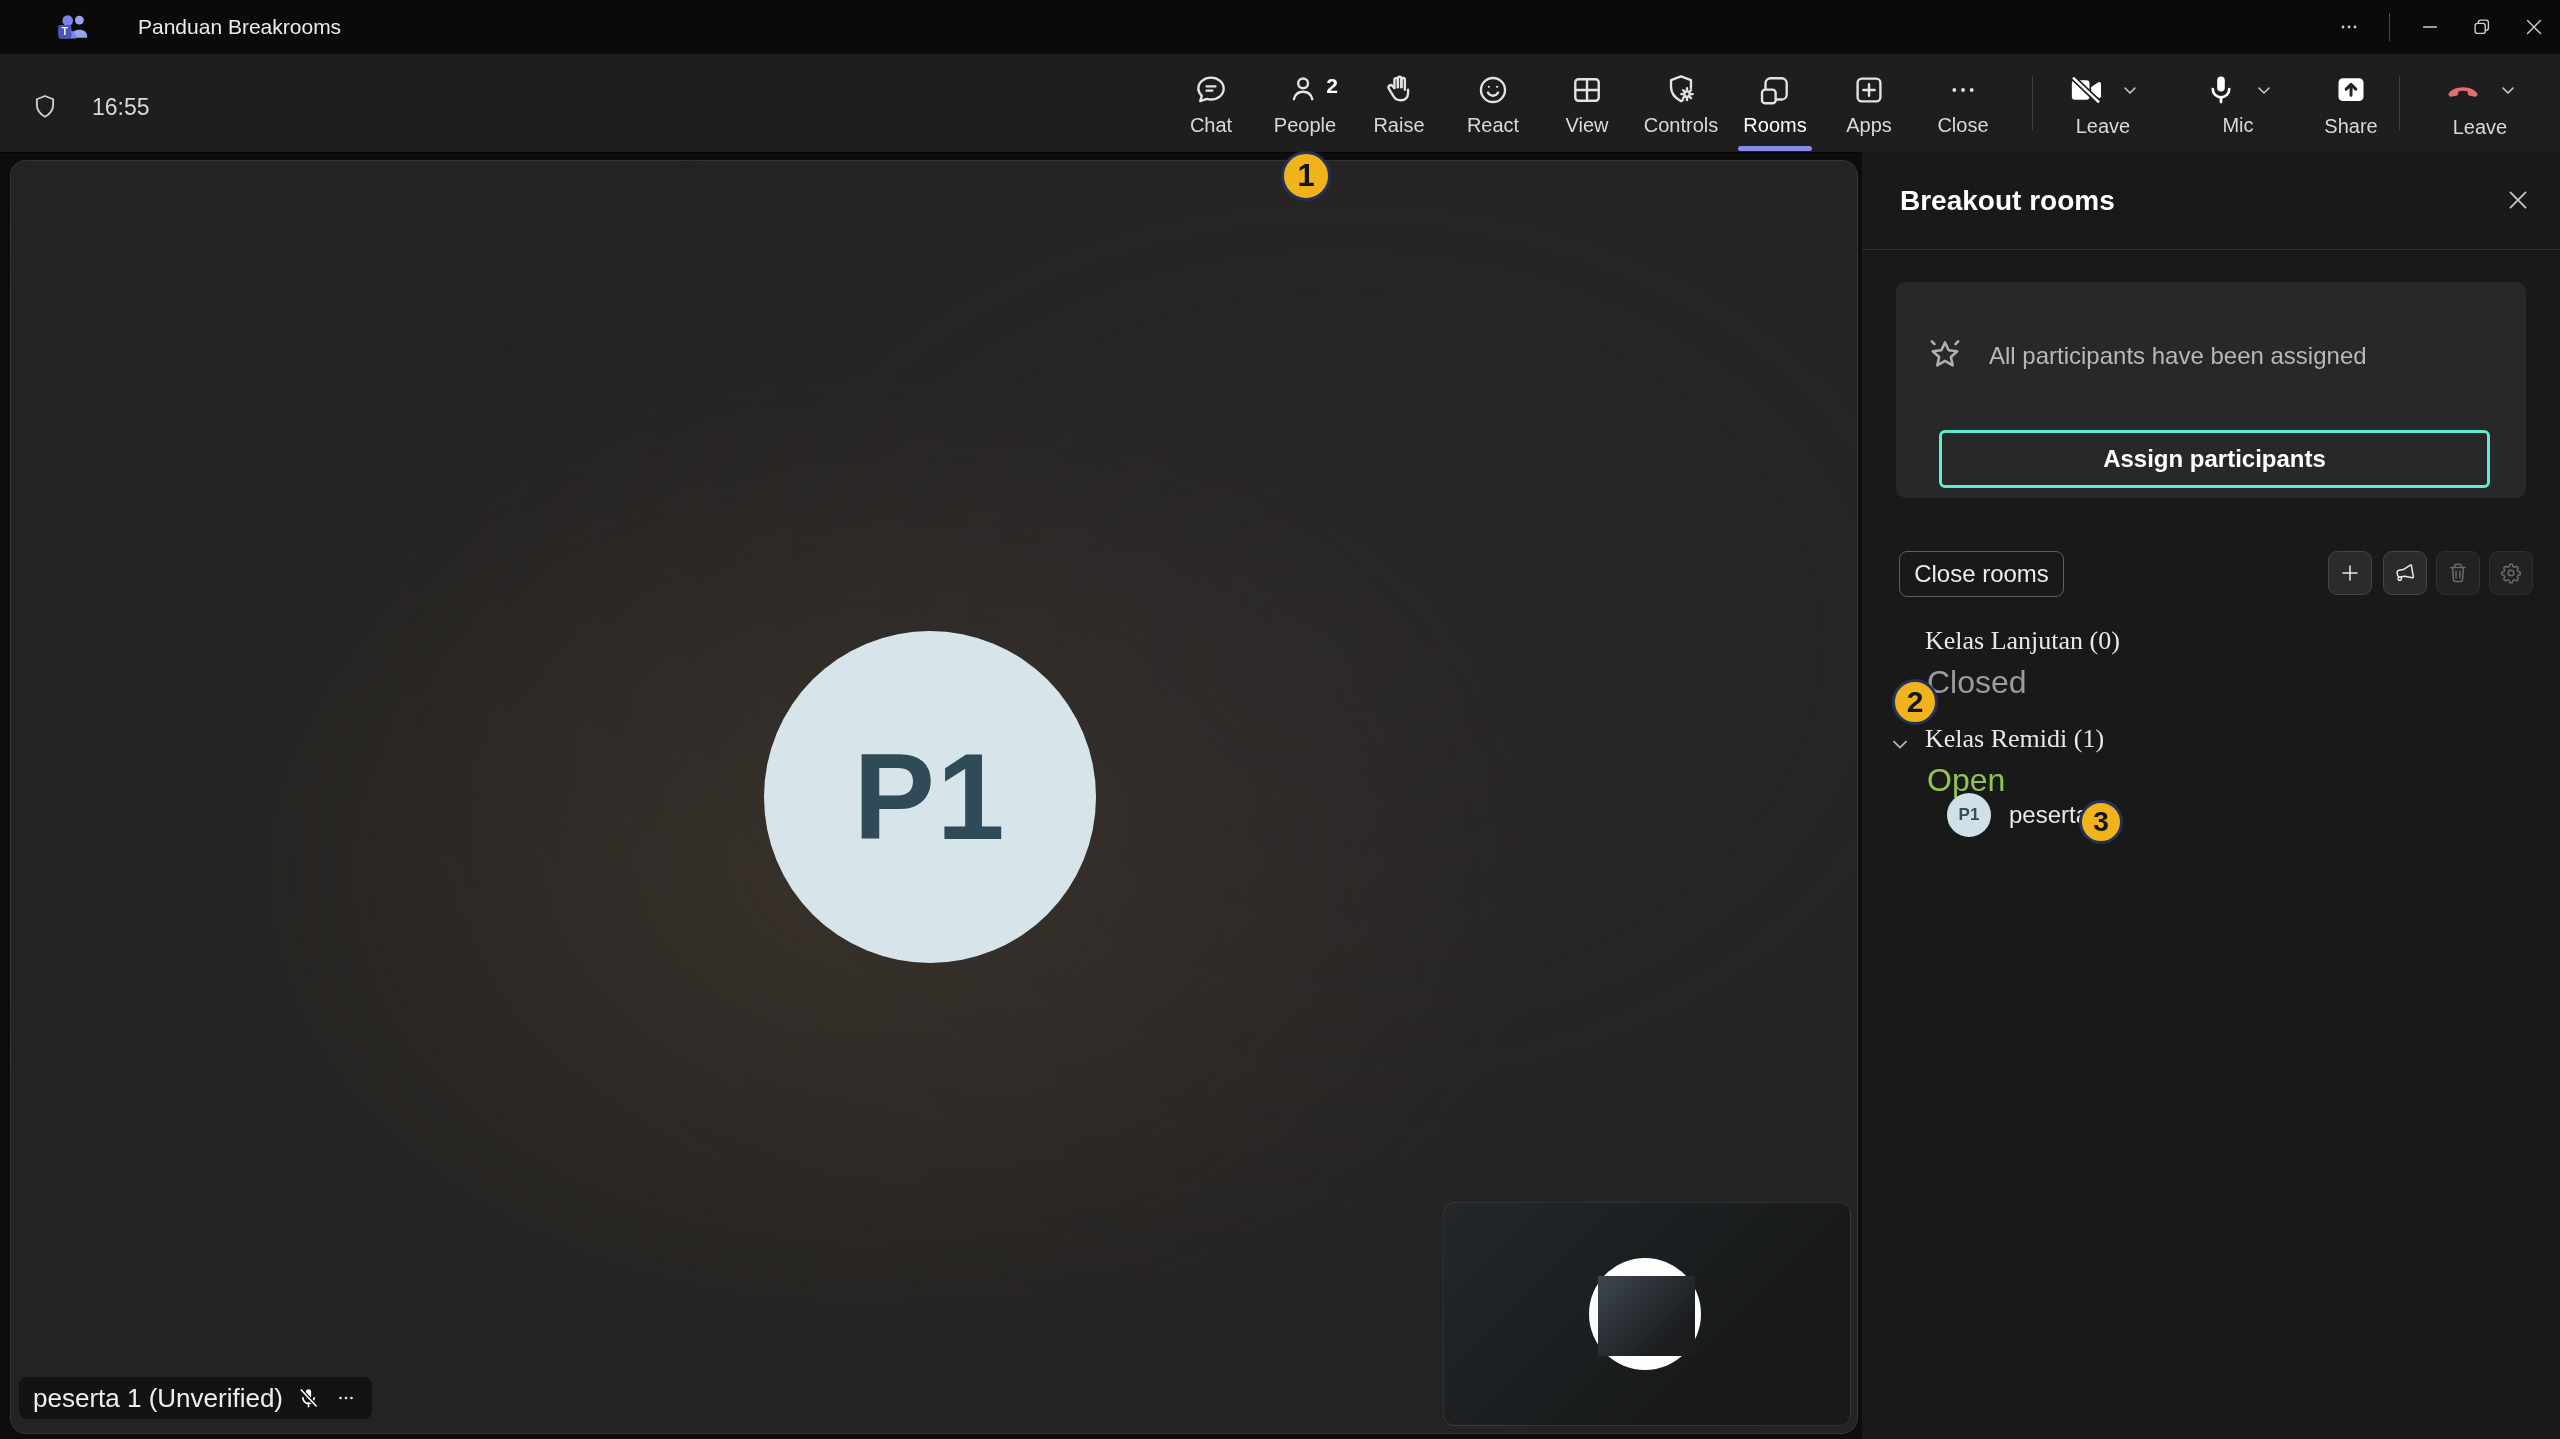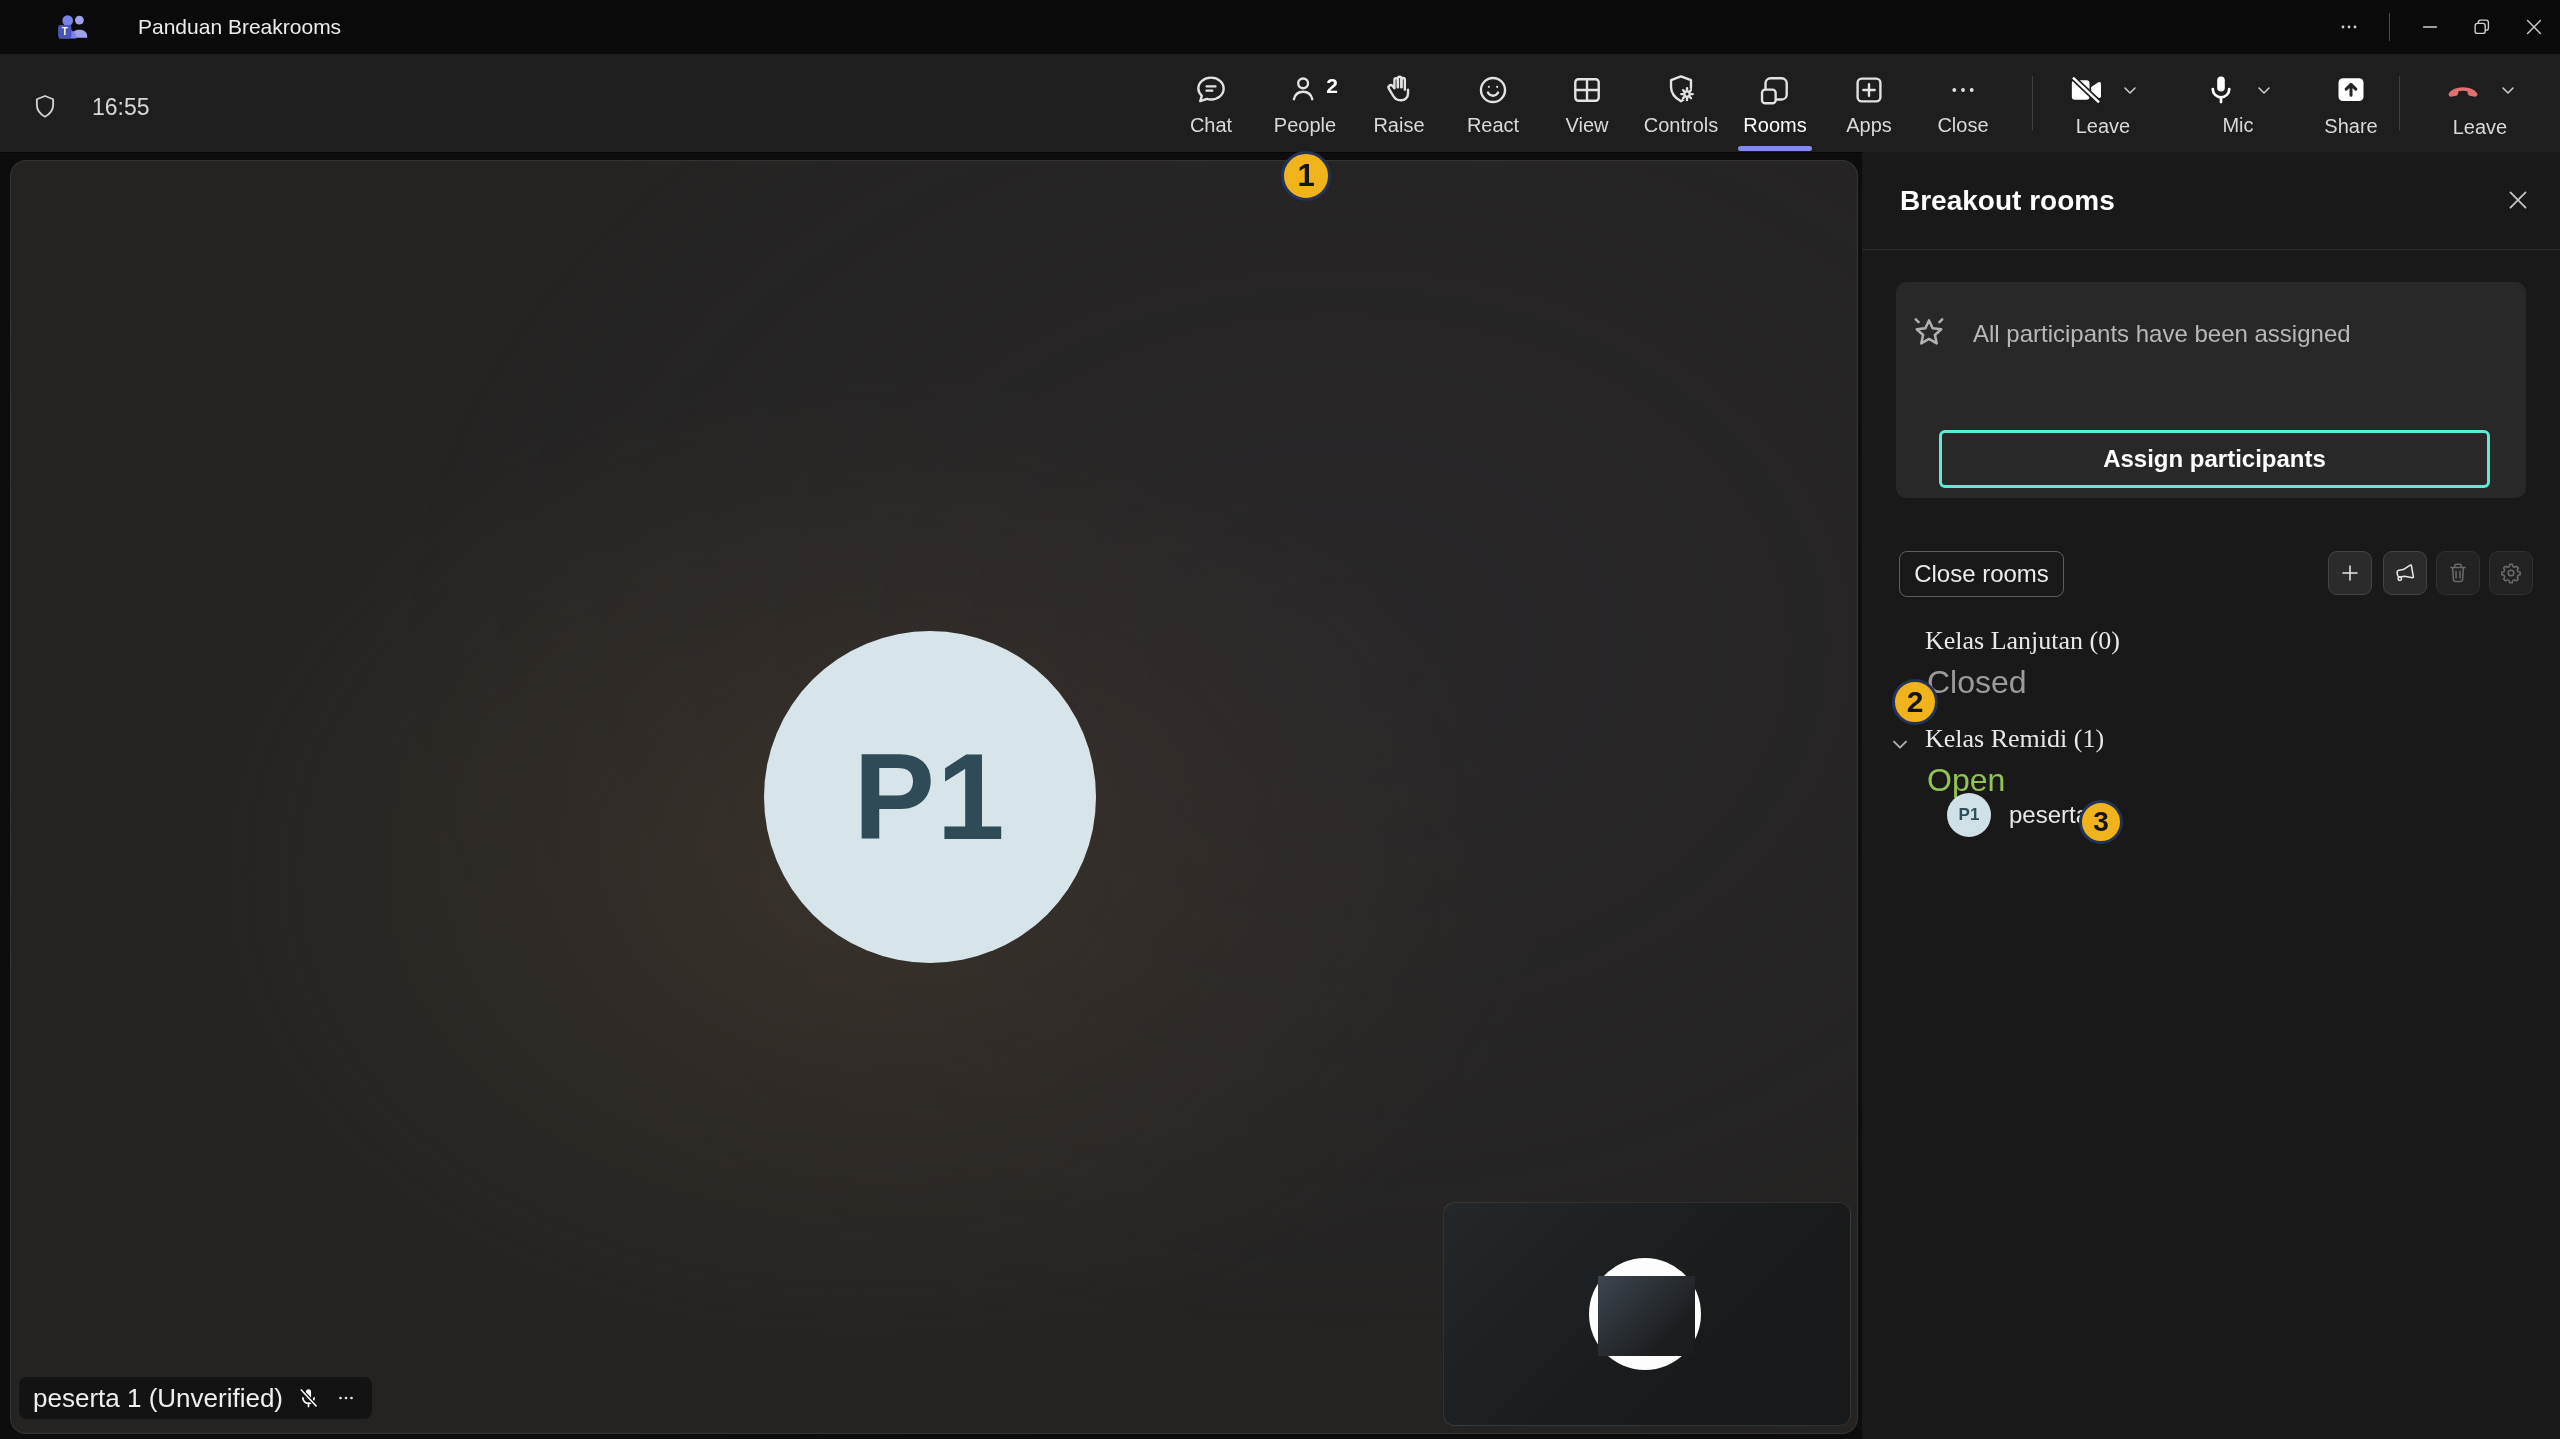--- a/index.html
+++ b/index.html
@@ -58,21 +58,21 @@
                background:linear-gradient(135deg,#3e4650 0%,#1b1d1f 75%);}
 
   
   .panel{position:absolute;left:1862px;top:152px;width:698px;height:1287px;background:#191919;}
   .panel-header{position:relative;height:97px;border-bottom:1px solid #2e2e2e;
                 display:flex;align-items:center;padding-left:38px;}
   .panel-title{color:#ffffff;font-size:28px;font-weight:700;}
   .panel-close{position:absolute;right:22px;top:28px;width:40px;height:40px;
                display:flex;align-items:center;justify-content:center;}
   .card{position:absolute;left:34px;top:130px;width:630px;height:216px;background:#282828;border-radius:10px;}
-  .card-row{position:absolute;left:0;top:30px;width:100%;display:flex;align-items:center;gap:22px;padding-left:11px;box-sizing:border-box;text-align:right;}
+  .card-row{position:absolute;left:0;top:52px;width:100%;display:flex;align-items:center;gap:22px;padding-left:27px;box-sizing:border-box;text-align:right;}
   .card-msg{color:#b8b8b8;font-size:24px;}
   .assign-btn{position:absolute;left:43px;top:148px;width:545px;height:52px;border-radius:6px;
               border:3px solid #5eead4;display:flex;align-items:center;justify-content:center;}
   .assign-btn span{color:#ffffff;font-size:24px;font-weight:700;}
   .closerooms-btn{position:absolute;left:37px;top:399px;width:163px;height:44px;border-radius:8px;
                   border:1px solid #5e5e5e;display:flex;align-items:center;justify-content:center;}
   .closerooms-btn span{color:#ececec;font-size:24px;}
   .iconbtn{position:absolute;top:399px;width:42px;height:42px;border-radius:9px;background:#2b2b2b;
            border:1px solid #444444;display:flex;align-items:center;justify-content:center;}
   .iconbtn.disabled{background:#222222;border-color:#303030;}

